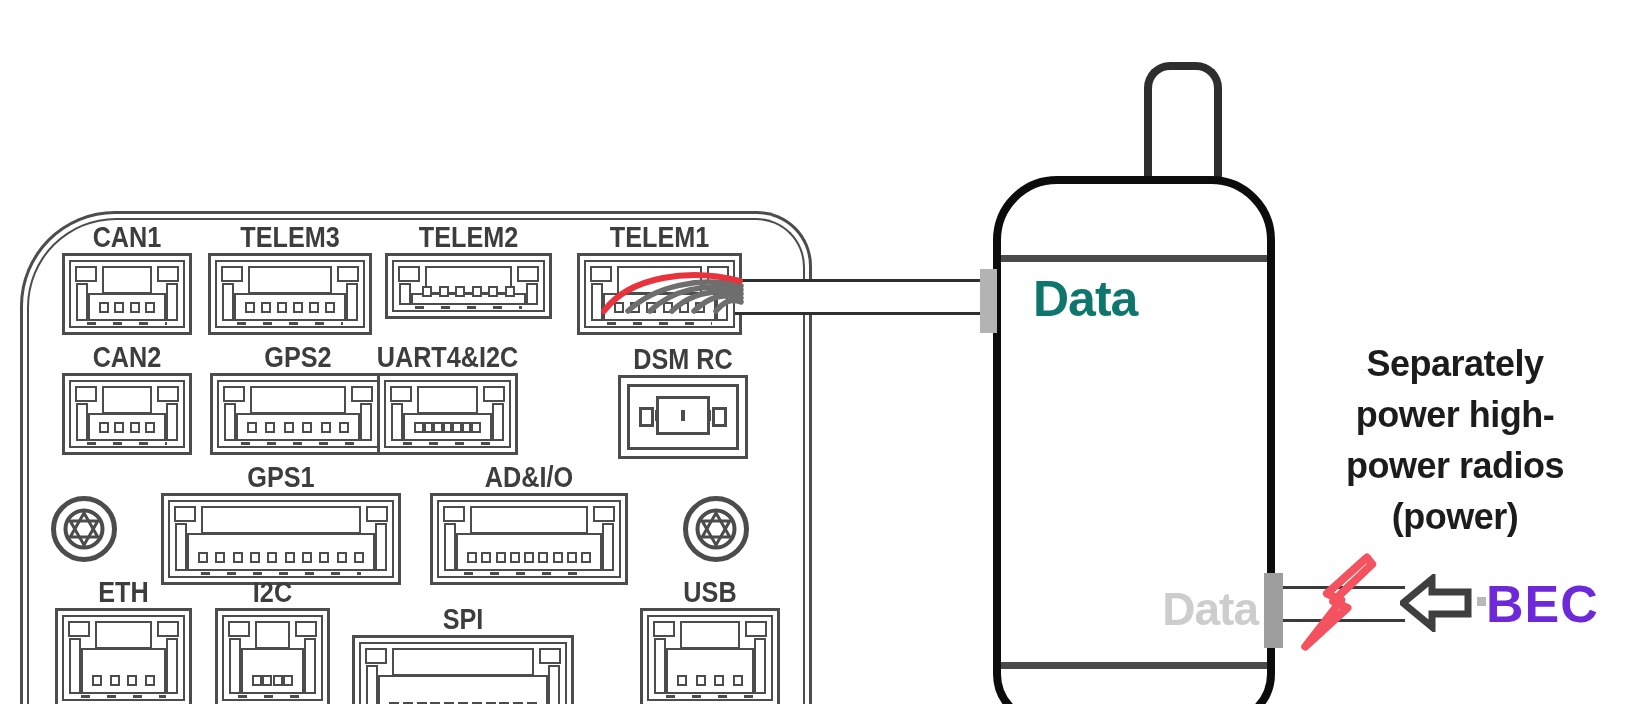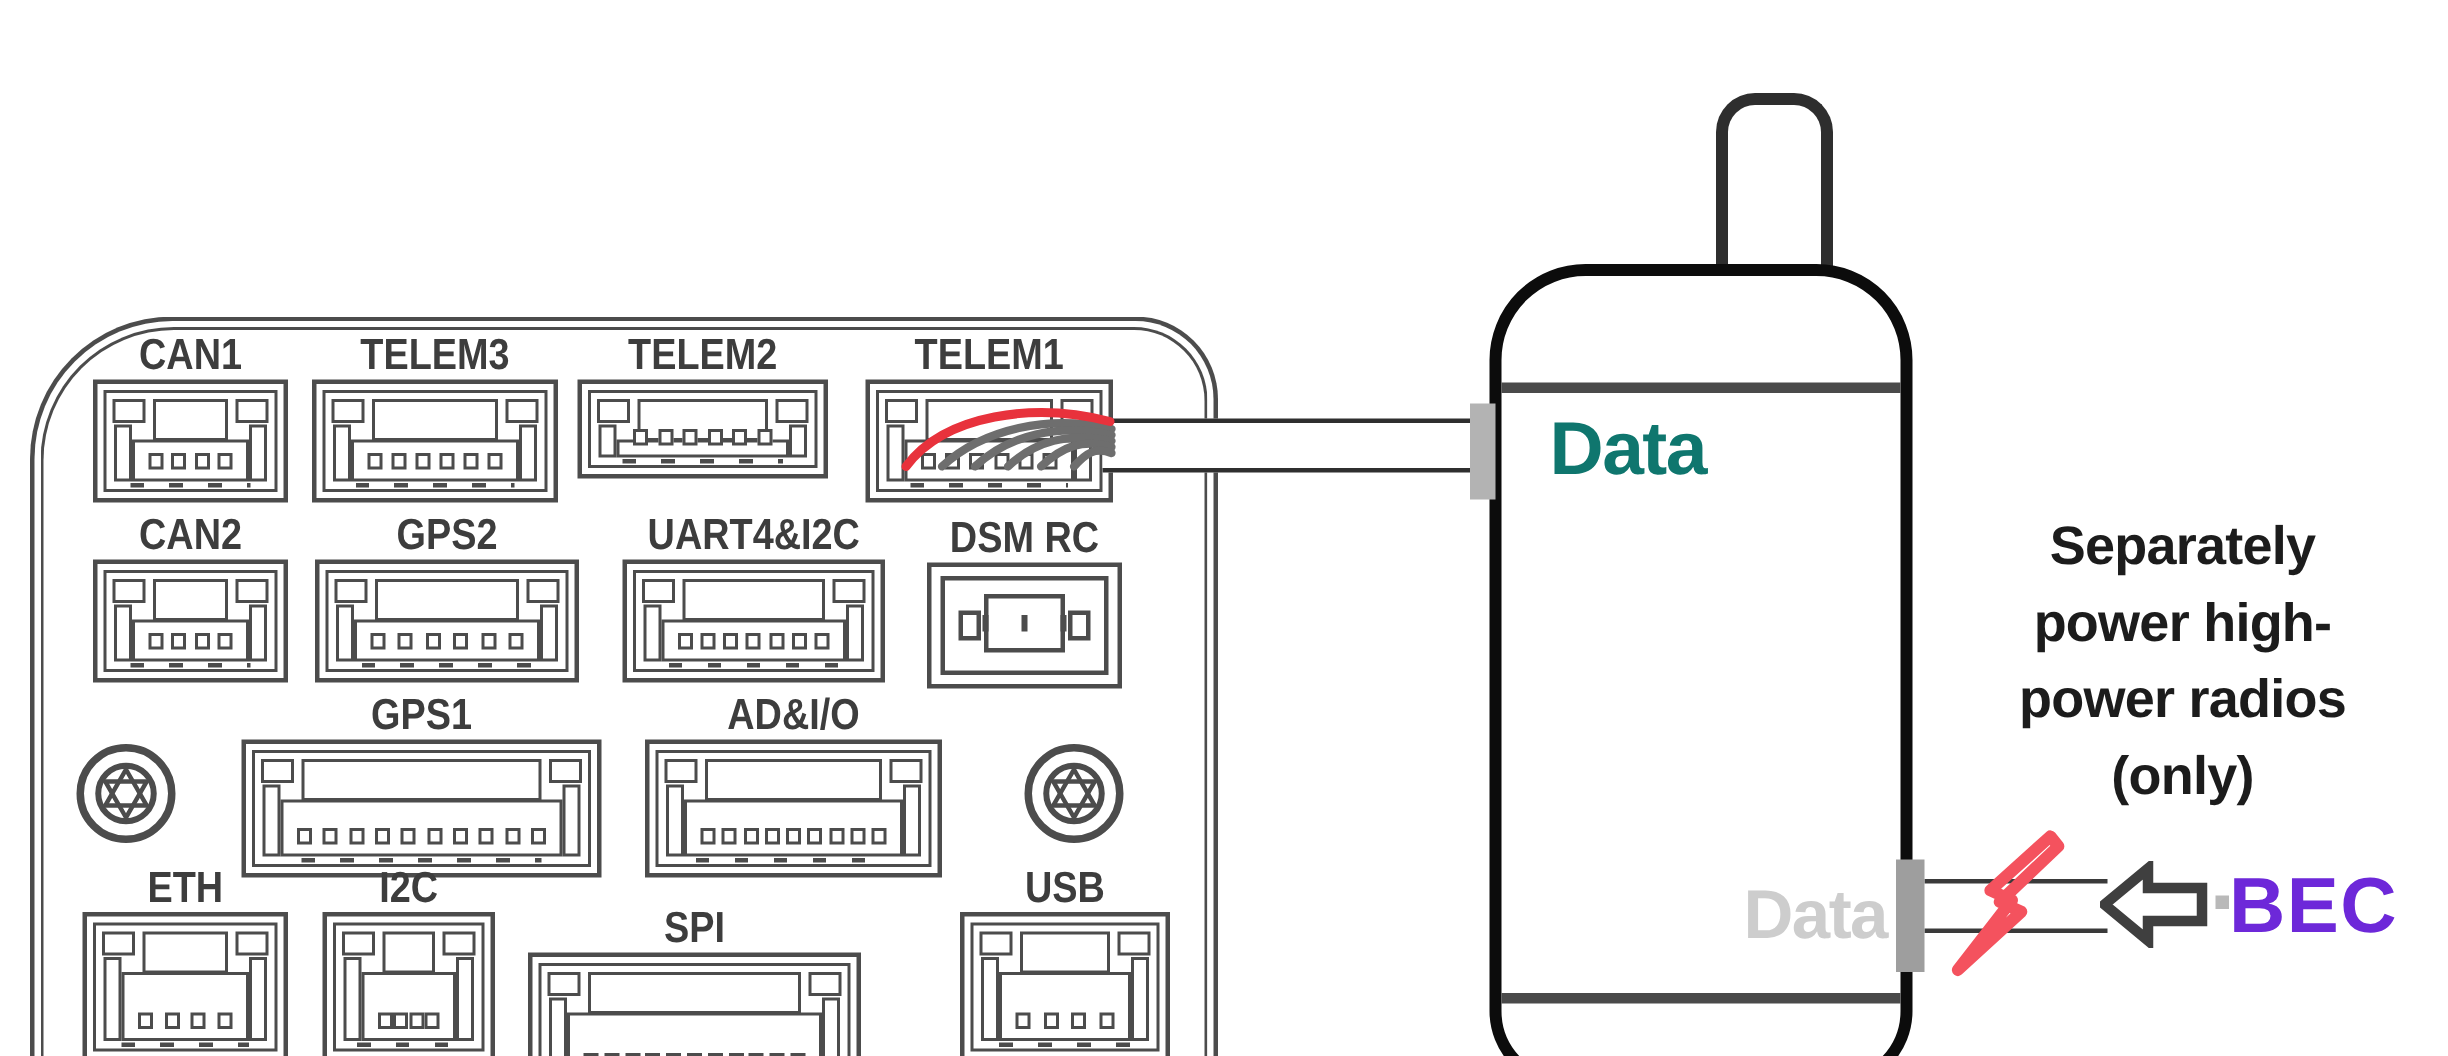--- a/index.html
+++ b/index.html
@@ -49,21 +49,21 @@
   .zh-latch-l{left:9px}.zh-latch-r{right:9px}
   .zh-pin{width:10px;height:11px;border:2px solid var(--outline);box-sizing:border-box;}
 
   
   .p-can1{left:62px;top:205px;width:130px;height:82px}
   .p-telem3{left:208px;top:205px;width:164px;height:82px}
   .p-telem2{left:385px;top:205px;width:167px;height:66px}
   .p-telem1{left:577px;top:205px;width:165px;height:82px}
   .p-can2{left:62px;top:325px;width:130px;height:82px}
   .p-gps2{left:210px;top:325px;width:176px;height:82px}
-  .p-uart4i2c{left:415px;top:325px;width:175px;height:82px}
+  .p-uart4i2c{left:377px;top:325px;width:141px;height:82px}
   .p-dsmrc{left:618px;top:327px;width:130px;height:84px}
   .p-gps1{left:161px;top:445px;width:240px;height:92px}
   .p-adio{left:430px;top:445px;width:198px;height:92px}
   .p-eth{left:55px;top:560px;width:137px;height:100px}
   .p-i2c{left:215px;top:560px;width:115px;height:100px}
   .p-spi{left:352px;top:587px;width:222px;height:100px}
   .p-usb{left:640px;top:560px;width:140px;height:100px}
 
   .screw{position:absolute;width:74px;height:74px;z-index:2;}
   .screw.left{left:47px;top:444px;}
@@ -472,16 +472,16 @@
   <svg class="bec-arrow" viewBox="0 0 74 58">
     <path d="M 3 29 L 32 5 L 32 18 L 68 18 L 68 40 L 32 40 L 32 53 Z"></path>
   </svg>
   <div class="arrow-nub"></div>
   <div class="bec-label">BEC</div>
 
   <div class="note" id="note-block">
       <div>Separately</div>
       <div>power high-</div>
       <div>power radios</div>
-      <div>(only)</div>
+      <div>(power)</div>
     </div>
 
 </div>
 
 </body></html>

